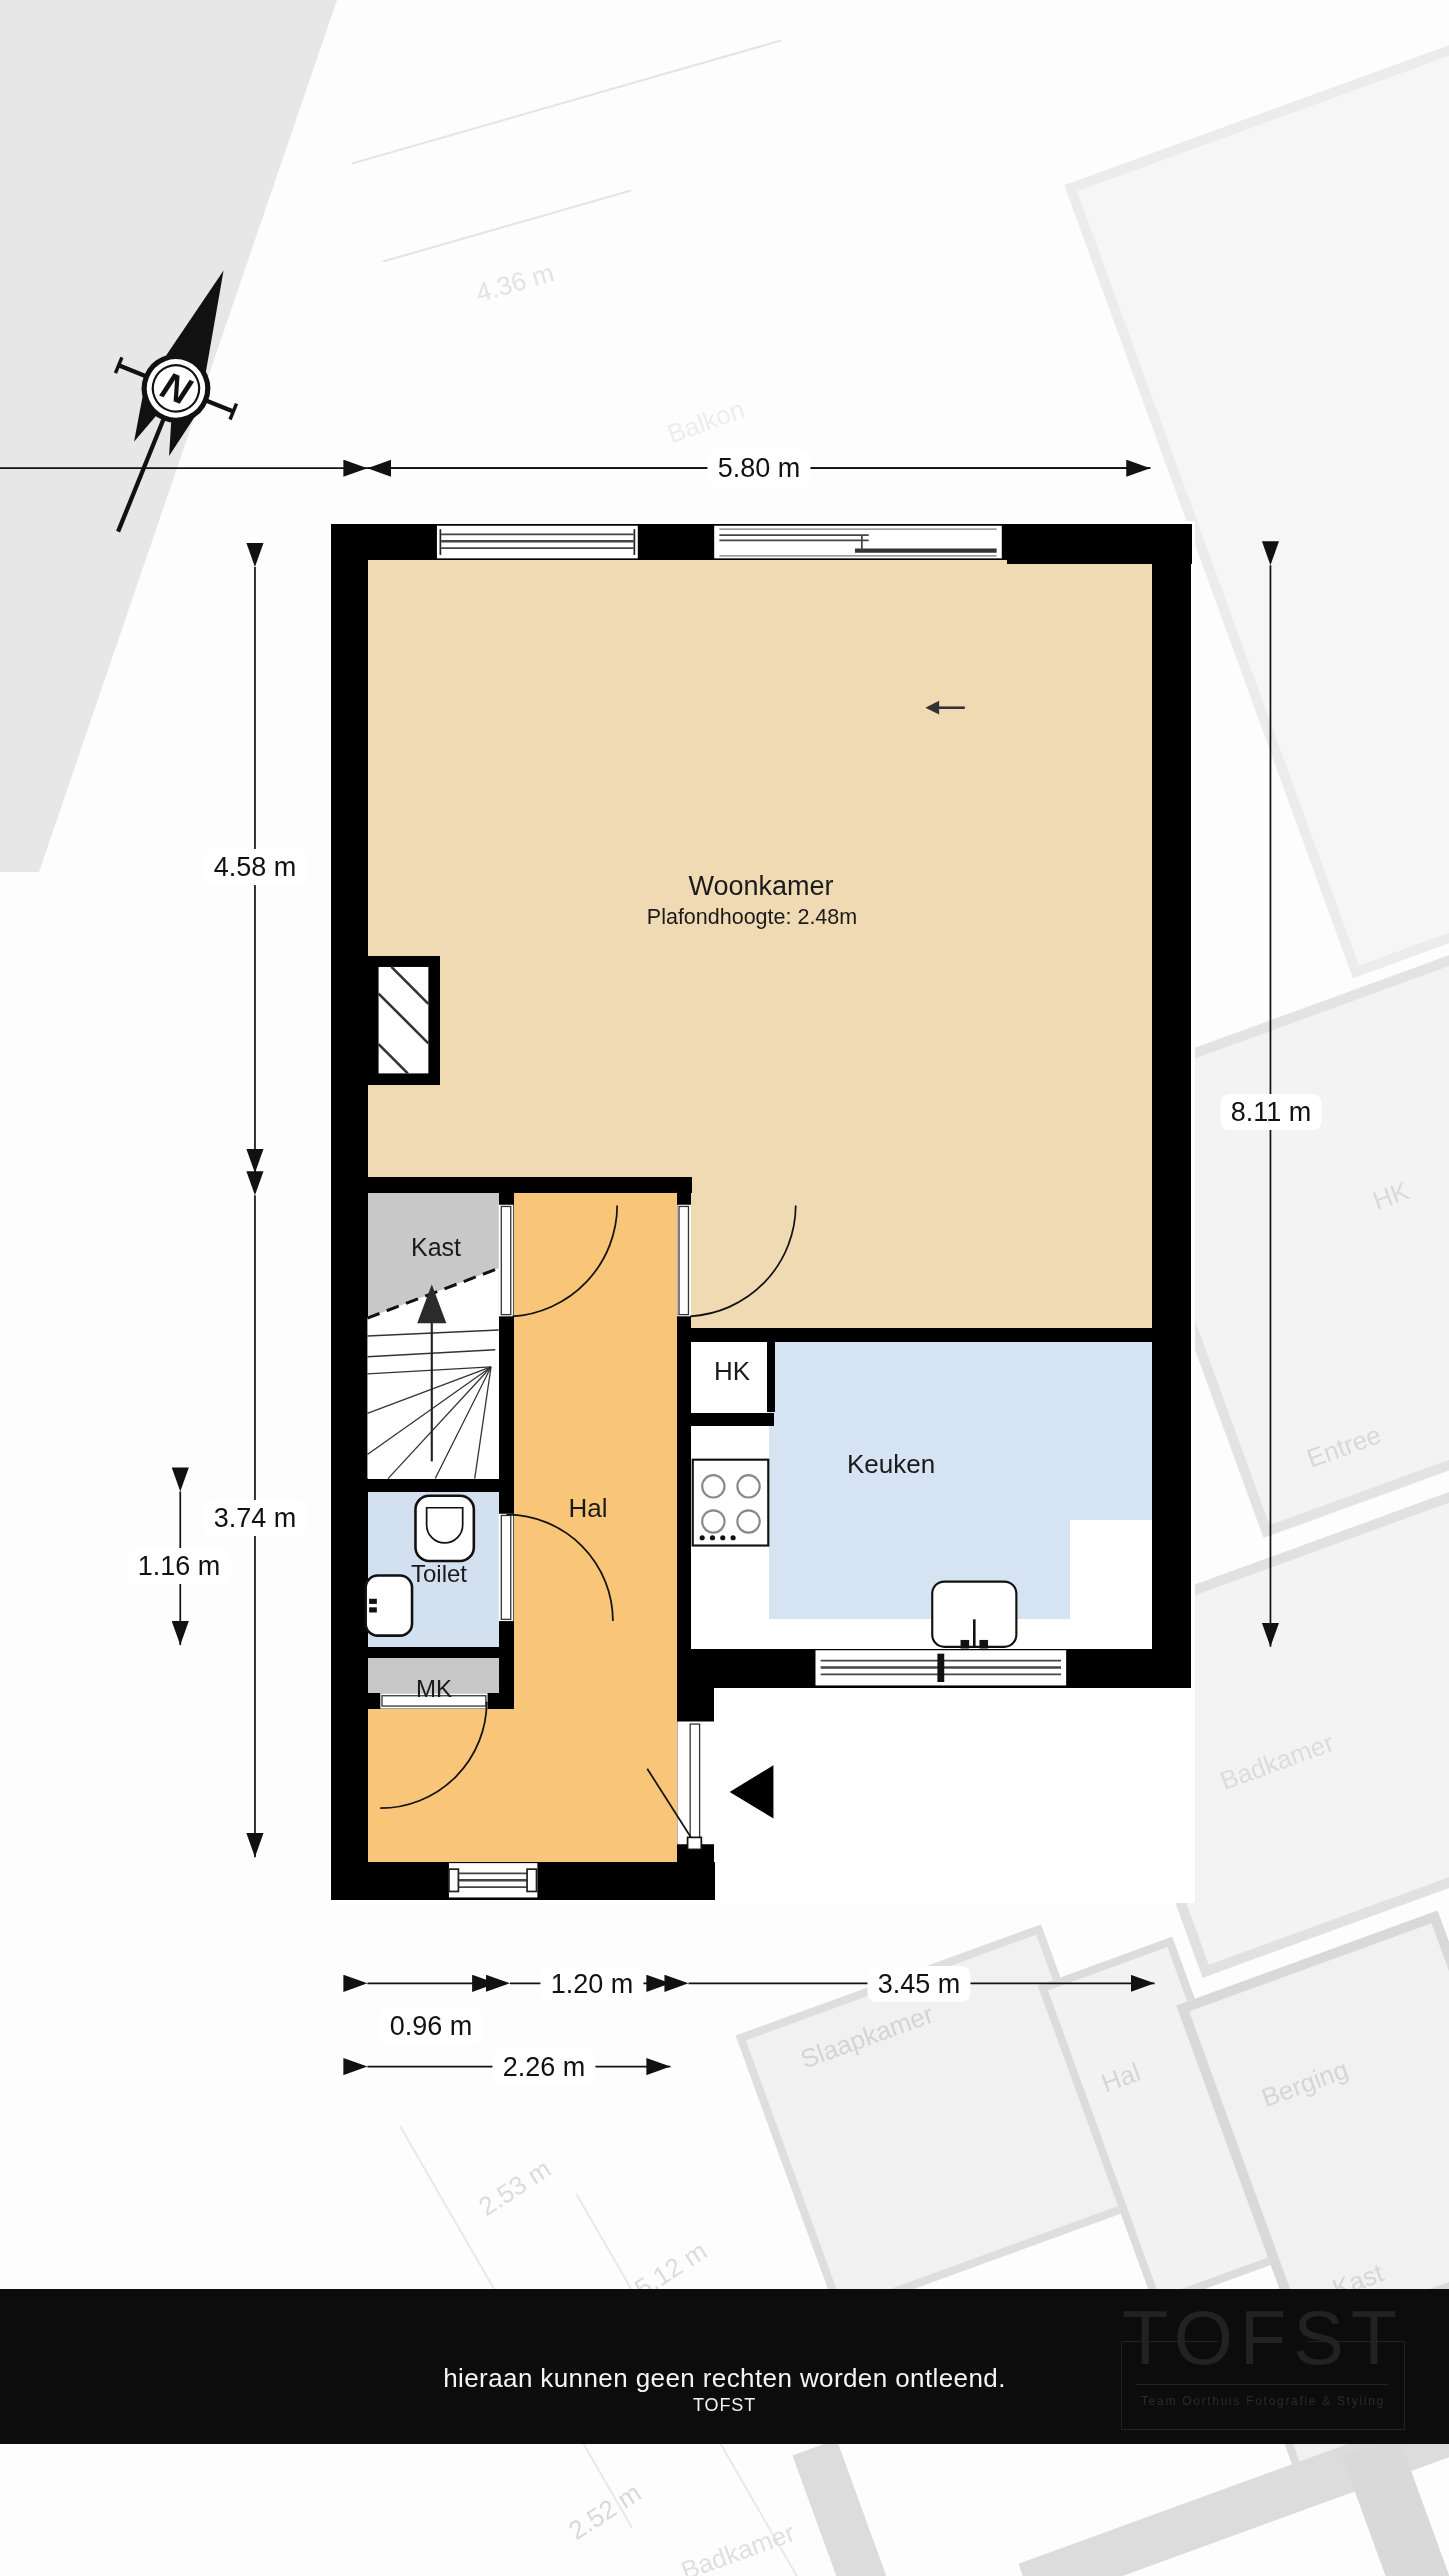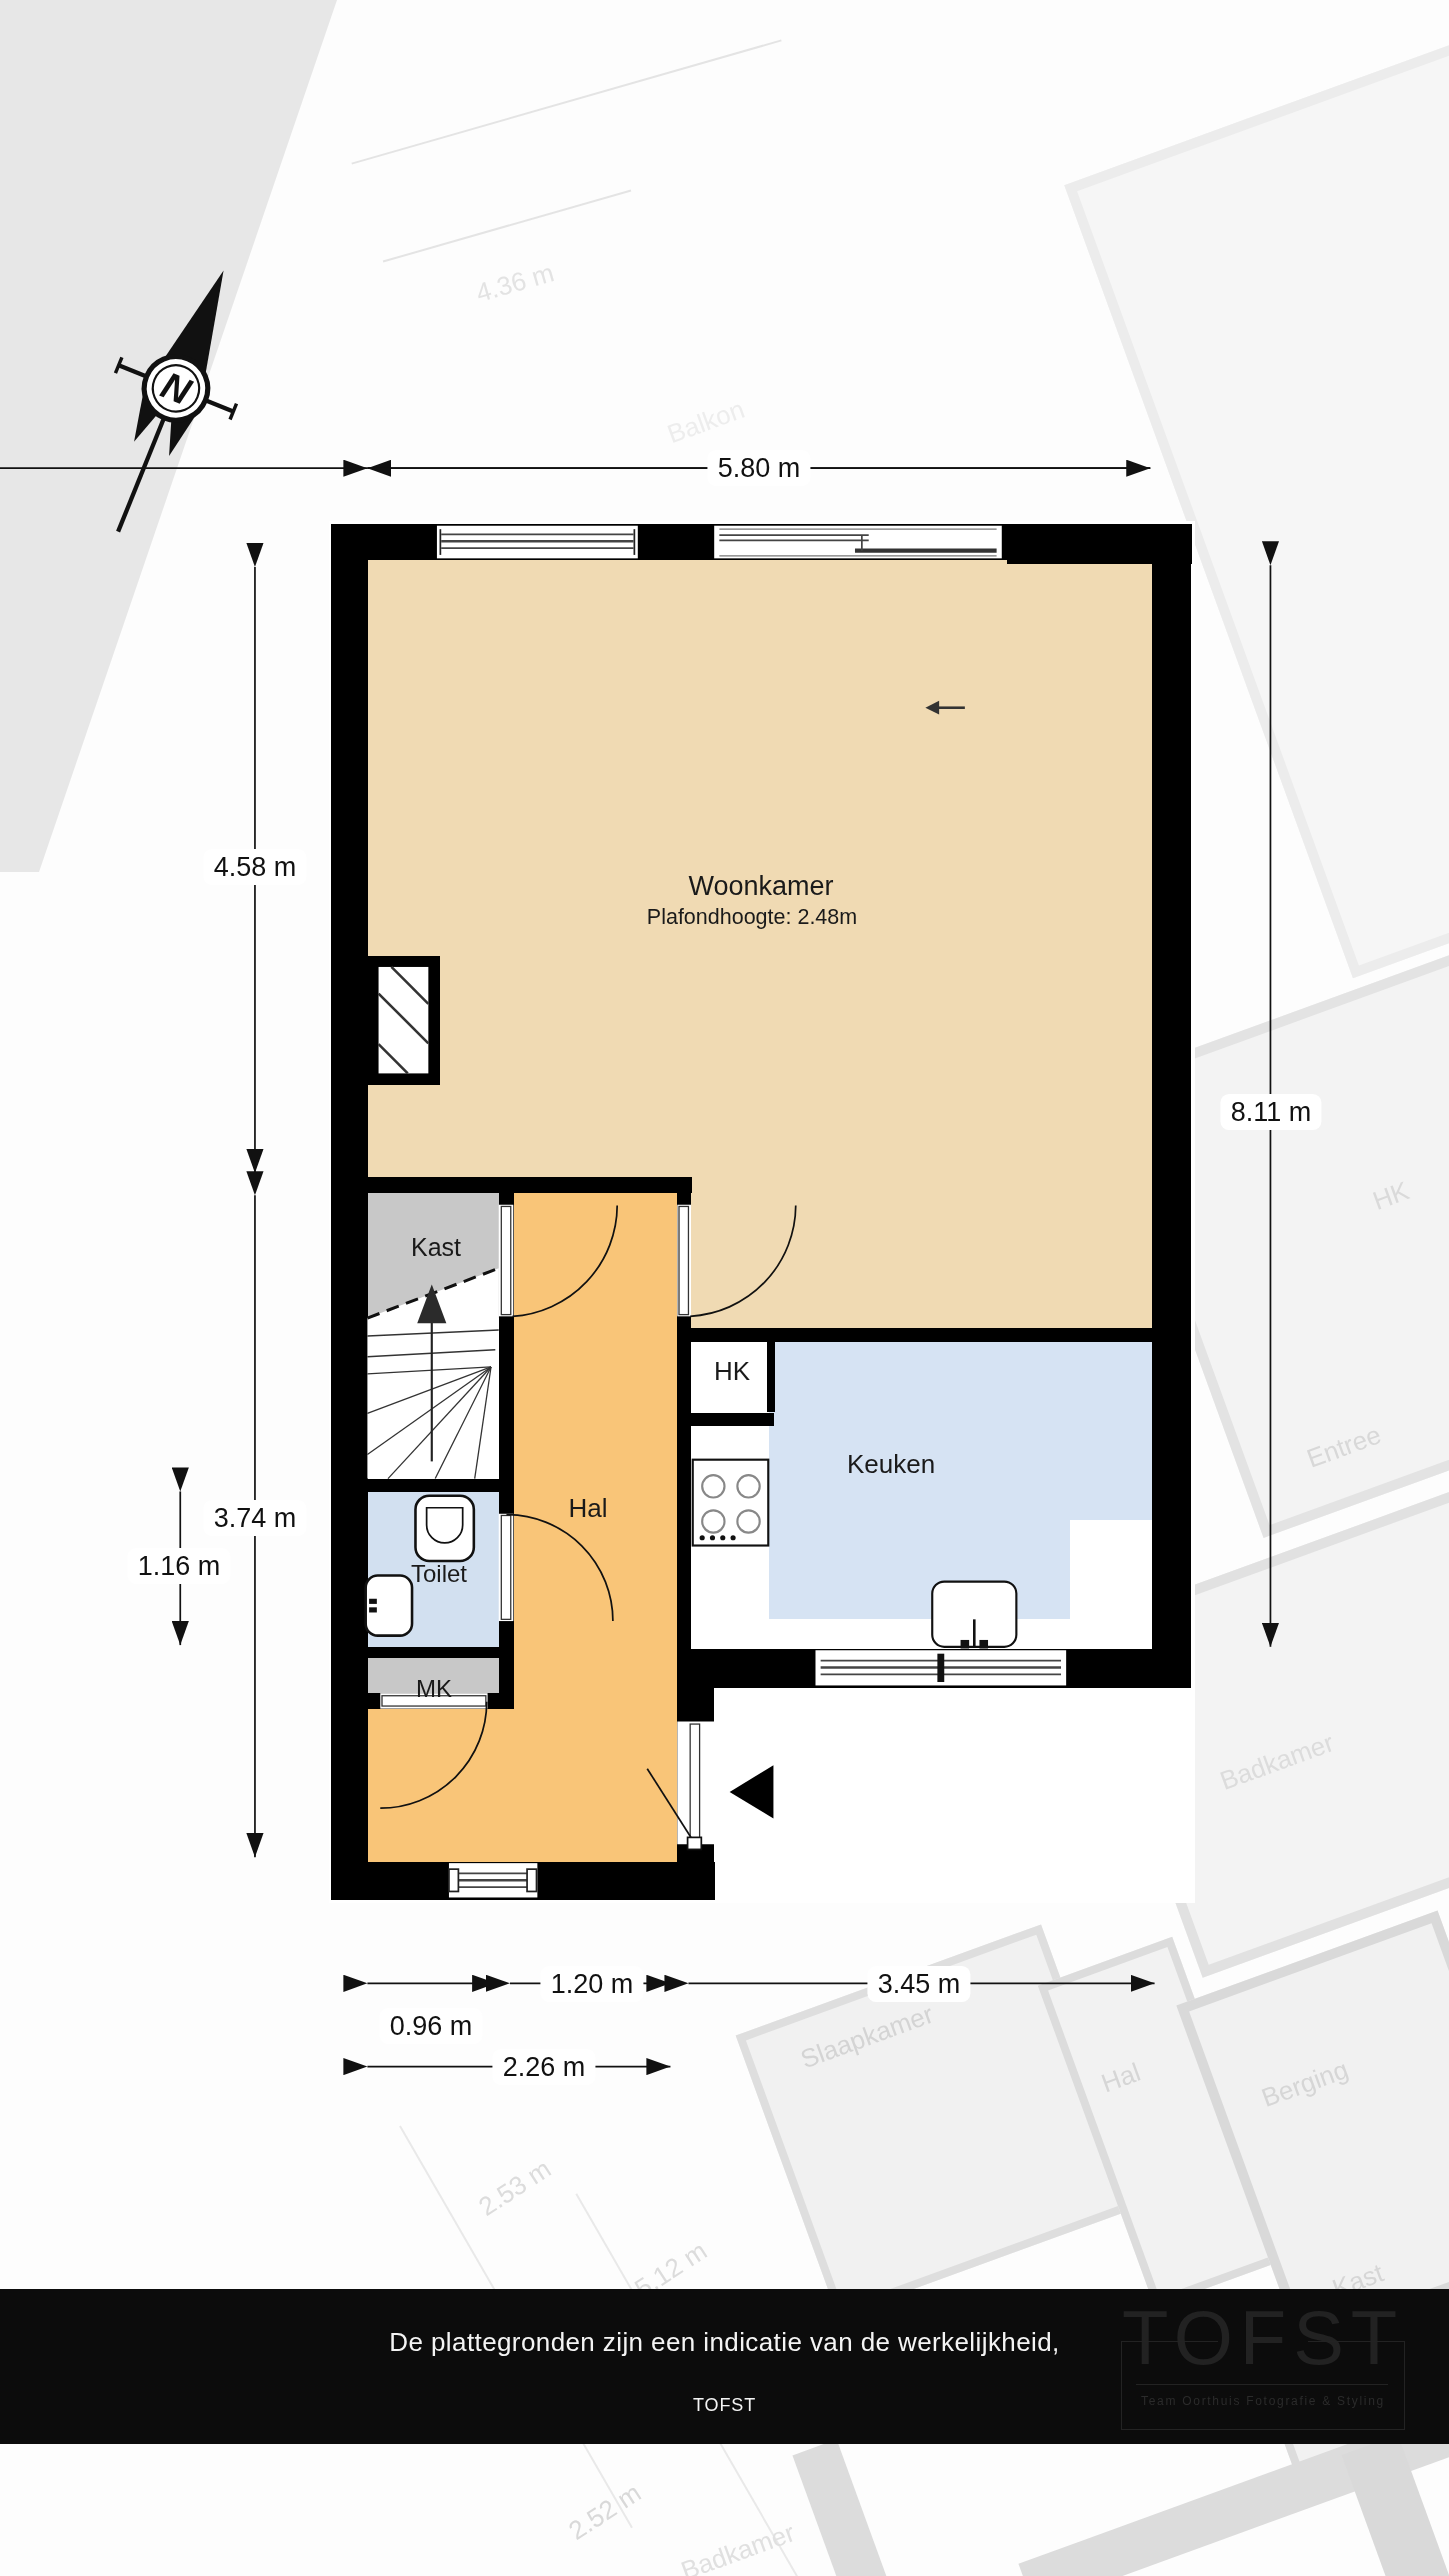--- a/index.html
+++ b/index.html
@@ -262,21 +262,21 @@
   <div class="dimlbl" style="left:255px;top:867px;">4.58 m</div>
   <div class="dimlbl" style="left:255px;top:1518px;">3.74 m</div>
   <div class="dimlbl" style="left:179px;top:1566px;">1.16 m</div>
   <div class="dimlbl" style="left:1271px;top:1112px;text-align:center;">8.11 m</div>
   <div class="dimlbl" style="left:431px;top:1984px;margin-top:42px;">0.96 m</div>
   <div class="dimlbl" style="left:592px;top:1984px;">1.20 m</div>
   <div class="dimlbl" style="left:919px;top:1984px;text-align:right;">3.45 m</div>
   <div class="dimlbl" style="left:544px;top:2067px;">2.26 m</div>
 
   <div id="footer" style="top:2289px;height:155px;">
-    <div class="ftxt" style="top:38px;font-size:26px;">De plattegronden zijn een indicatie van de werkelijkheid,</div>
+    <div class="ftxt" style="top:74px;font-size:26px;">hieraan kunnen geen rechten worden ontleend.</div>
     <div class="ftxt" style="top:106px;font-size:18px;letter-spacing:0.9px;">TOFST</div>
   </div>
 
   <div class="abs" style="left:1121px;top:2289px;width:284px;height:155px;z-index:10;">
     <div class="abs" style="left:0;top:5.2px;width:284px;text-align:center;font-size:76px;font-weight:200;letter-spacing:6.9px;color:#222;">TOFST</div>
     <div class="abs" style="left:0;top:52px;width:96px;height:88px;border-left:1.7px solid #232323;border-top:1.7px solid #232323;"></div>
     <div class="abs" style="right:0;top:52px;width:96px;height:88px;border-right:1.7px solid #232323;border-top:1.7px solid #232323;"></div>
     <div class="abs" style="left:0;top:140px;width:284px;border-top:1.7px solid #232323;"></div>
     <div class="abs" style="left:14.6px;top:95px;width:252px;border-top:1.3px solid #232323;"></div>
     <div class="abs" style="left:0;top:105px;width:284px;text-align:center;font-size:12px;letter-spacing:1.7px;color:#2b2b2b;">Team Oorthuis Fotografie &amp; Styling</div>

